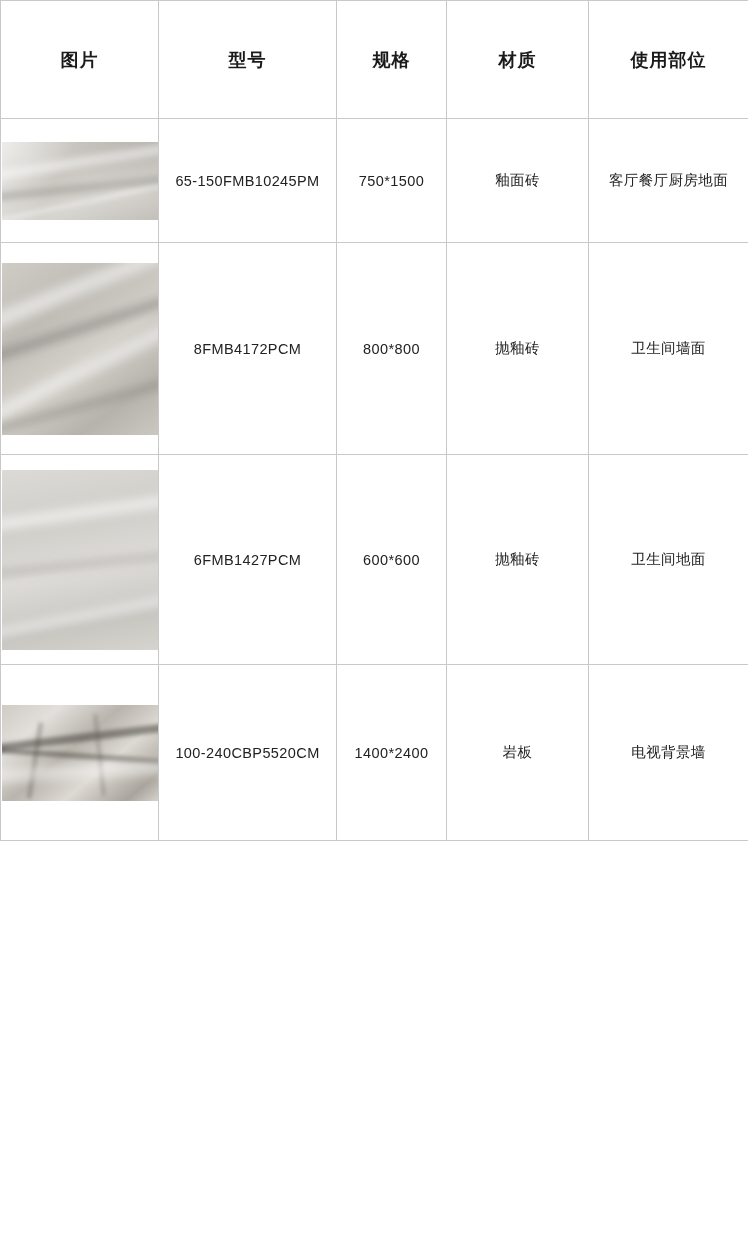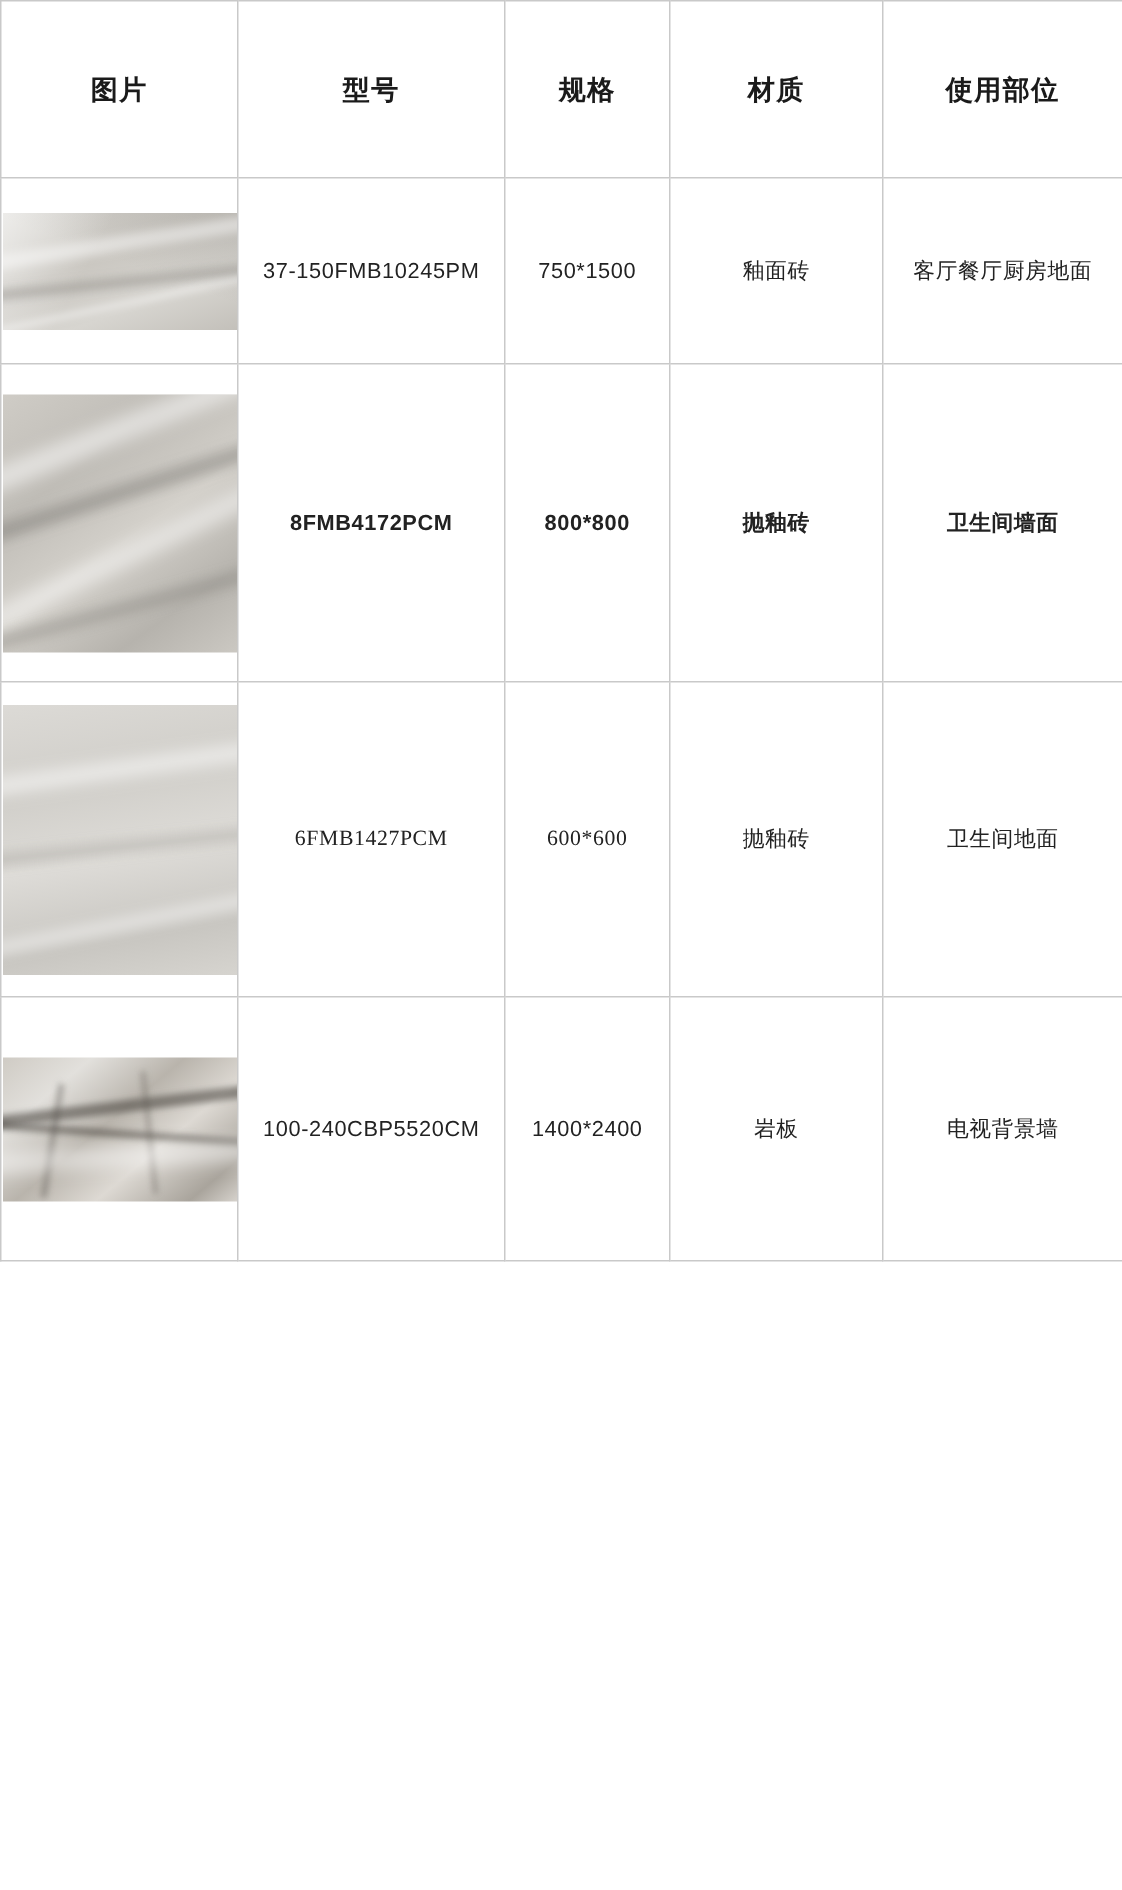--- a/index.html
+++ b/index.html
@@ -102,23 +102,23 @@
   
   .sw6 { height: 96px; background:
       linear-gradient(140deg, #cfcbc4 0%, #e2e0dc 22%, #b9b4ac 45%, #ddd9d3 65%, #a9a49c 88%, #d6d2cc 100%); }
   .sw6 .v1 { position:absolute; top:30%; left:-10%; width:130%; height:8px; background:rgba(70,66,60,.55); transform:rotate(-7deg); filter:blur(2px); }
   .sw6 .v2 { position:absolute; top:52%; left:-10%; width:130%; height:5px; background:rgba(60,56,50,.5); transform:rotate(4deg); filter:blur(2px); }
   .sw6 .v3 { position:absolute; top:18%; left:20%; width:4px; height:80%; background:rgba(80,76,70,.4); transform:rotate(9deg); filter:blur(2px); }
   .sw6 .v4 { position:absolute; top:10%; left:62%; width:3px; height:85%; background:rgba(90,86,80,.4); transform:rotate(-6deg); filter:blur(2px); }
   .sw6 .v5 { position:absolute; top:62%; left:-10%; width:130%; height:14px; background:rgba(255,255,255,.45); transform:rotate(-3deg); filter:blur(5px); }
 
   .row-h1 td { height: 124px; }
-  .row-h2 td { height: 212px; font-weight: bold; }
+  .row-h2 td { height: 212px; }
   .row-h3 td { height: 208px; }
-  .row-h4 td { height: 210px; font-family: Liberation Serif, serif; }
+  .row-h4 td { height: 210px; }
   .row-h5 td { height: 208px; }
   .row-h6 td { height: 176px; }
 </style>
 </head>
 <body>
 
 <table class="spec-table">
   <colgroup>
     <col class="c-img">
       <col class="c-model">
@@ -137,21 +137,21 @@
   </thead>
   <tbody>
     <tr class="row-h1">
       <td class="img-cell">
         <span class="tile-swatch sw1">
           <span class="grain v1"></span>
             <span class="grain v2"></span>
             <span class="grain v3"></span>
         </span>
       </td>
-      <td>37-150FMB10245PM</td>
+      <td>65-150FMB10245PM</td>
       <td>750*1500</td>
       <td>釉面砖</td>
       <td>客厅餐厅厨房地面</td>
     </tr>
     <tr class="row-h2">
       <td class="img-cell">
         <span class="tile-swatch sw2">
           <span class="grain v1"></span>
             <span class="grain v2"></span>
             <span class="grain v3"></span>

